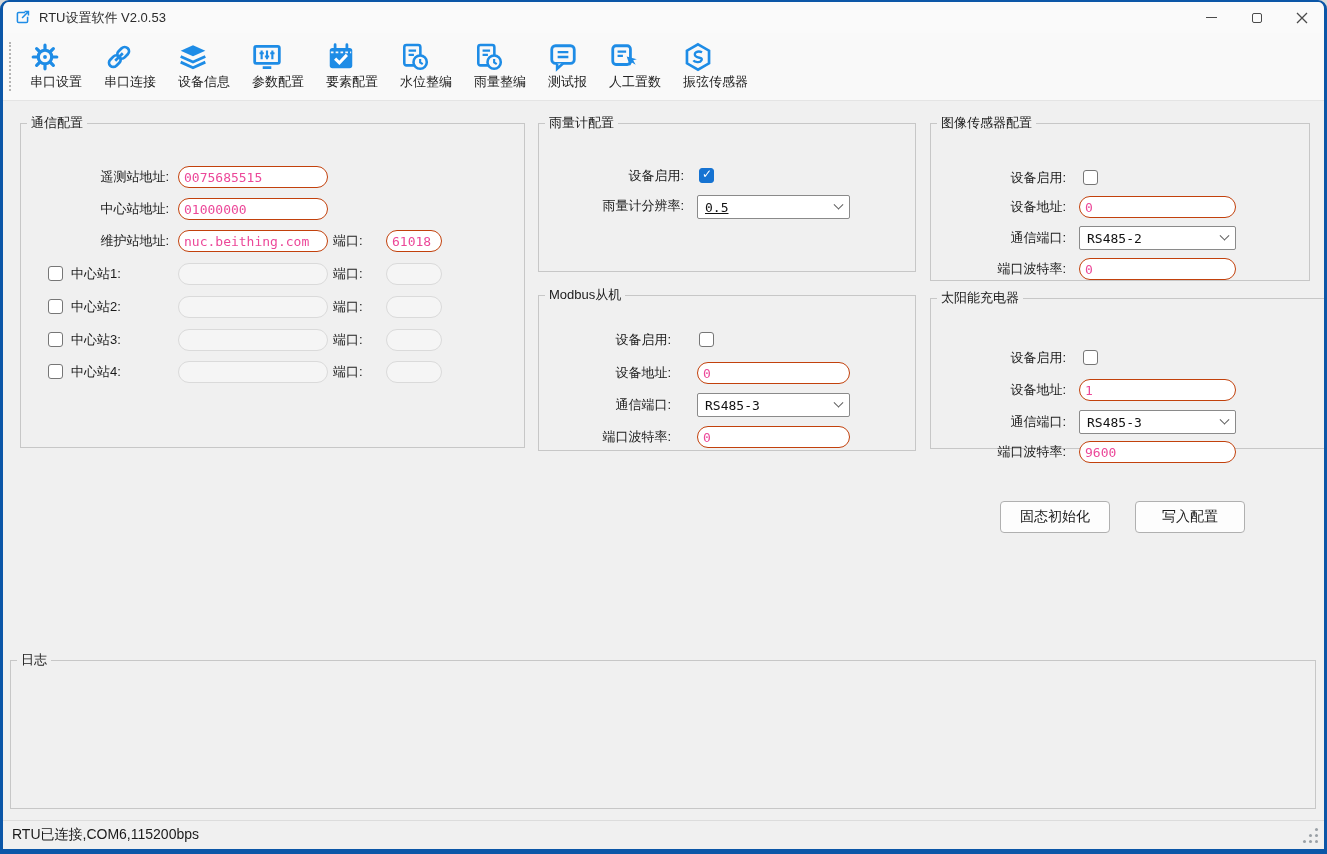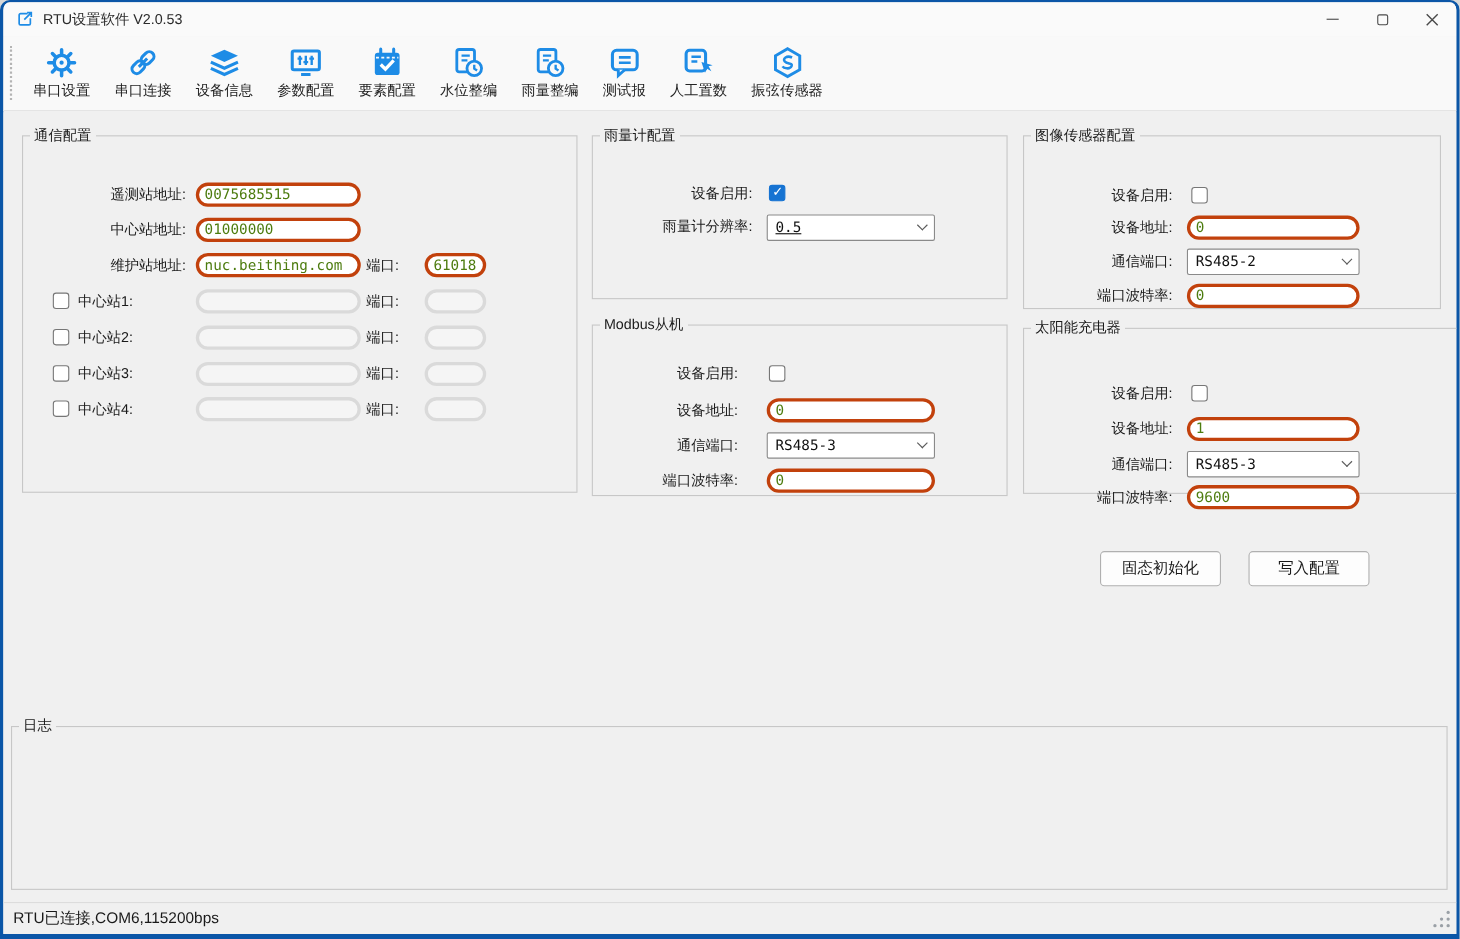--- a/index.html
+++ b/index.html
@@ -14,30 +14,30 @@
   .titlebar{position:absolute;left:0;top:0;right:0;height:31px;background:#fafafa;display:flex;align-items:center;}
   .app-icon{margin-left:11px;display:flex;align-items:center;}
   .title-text{margin-left:8px;font-size:13px;color:#2b2b2b;}
   .win-controls{margin-left:auto;display:flex;height:100%;}
   .win-btn{width:45px;height:100%;display:flex;align-items:center;justify-content:center;cursor:default;}
   .glyph-min{width:11px;height:0;border-top:1px solid #4a4a4a;}
   .glyph-max{width:10px;height:10px;border:1px solid #4a4a4a;border-radius:2px;}
   
   .toolbar{position:absolute;left:0;top:31px;right:0;height:68px;background:#f9f9f9;border-bottom:1px solid #e4e4e4;display:flex;align-items:center;padding-left:16px;}
   .tb-grip{position:absolute;left:6px;top:9px;bottom:9px;border-left:2px dotted #b4b4b4;}
-  .tb-item{height:62px;display:flex;flex-direction:column;align-items:center;justify-content:center;gap:1px;padding:0 11px;cursor:default;}
+  .tb-item{height:62px;display:flex;flex-direction:column;justify-content:center;gap:1px;padding:0 11px;cursor:default;}
   .tb-label{font-size:13px;color:#222;white-space:nowrap;}
   .tb-ico{width:30px;height:30px;display:block;}
   
   .client{position:absolute;left:0;top:100px;right:0;bottom:29px;background:#f0f0f0;}
   fieldset.group{position:absolute;margin:0;padding:0;border:1px solid #c7c7c7;background:transparent;}
   fieldset.group legend{font-size:13px;color:#1a1a1a;margin-left:6px;padding:0 4px;}
   .lbl{position:absolute;font-size:13px;color:#1a1a1a;line-height:22px;white-space:nowrap;}
   .lbl.r{text-align:right;}
-  input.txt{position:absolute;height:22px;border:3px solid #c2410c;background:#fff;color:#4d7c0f;
+  input.txt{position:absolute;height:22px;border:1px solid #c2410c;background:#fff;color:#ec4899;
     font-family:"DejaVu Sans Mono",monospace;font-size:13px;padding:0 5px;border-radius:11px;}
   input.txt.dis{background:#f5f5f5;border-color:#dadada;}
   .combo{position:absolute;height:24px;border:1px solid #8a8a8a;background:#fff;border-radius:2px;
     display:flex;align-items:center;padding:0 7px;font-family:"DejaVu Sans Mono",monospace;font-size:13px;color:#111;cursor:default;}
   .combo .chev{margin-left:auto;width:7px;height:7px;border-right:1.4px solid #5a5a5a;border-bottom:1.4px solid #5a5a5a;transform:rotate(45deg) translate(-2px,-2px);}
   .checkbox{position:absolute;width:15px;height:15px;border:1px solid #767676;border-radius:3px;background:#fff;cursor:default;}
   .checkbox.checked{background:#1673d2;border-color:#1673d2;}
   .checkbox.checked::after{content:"\2713";position:absolute;left:2px;top:-2px;color:#fff;font-size:12px;font-weight:bold;}
   .btn{position:absolute;width:110px;height:32px;background:#fdfdfd;border:1px solid #b0b0b0;border-radius:4px;
     font-size:14px;color:#1a1a1a;font-family:inherit;cursor:default;}

